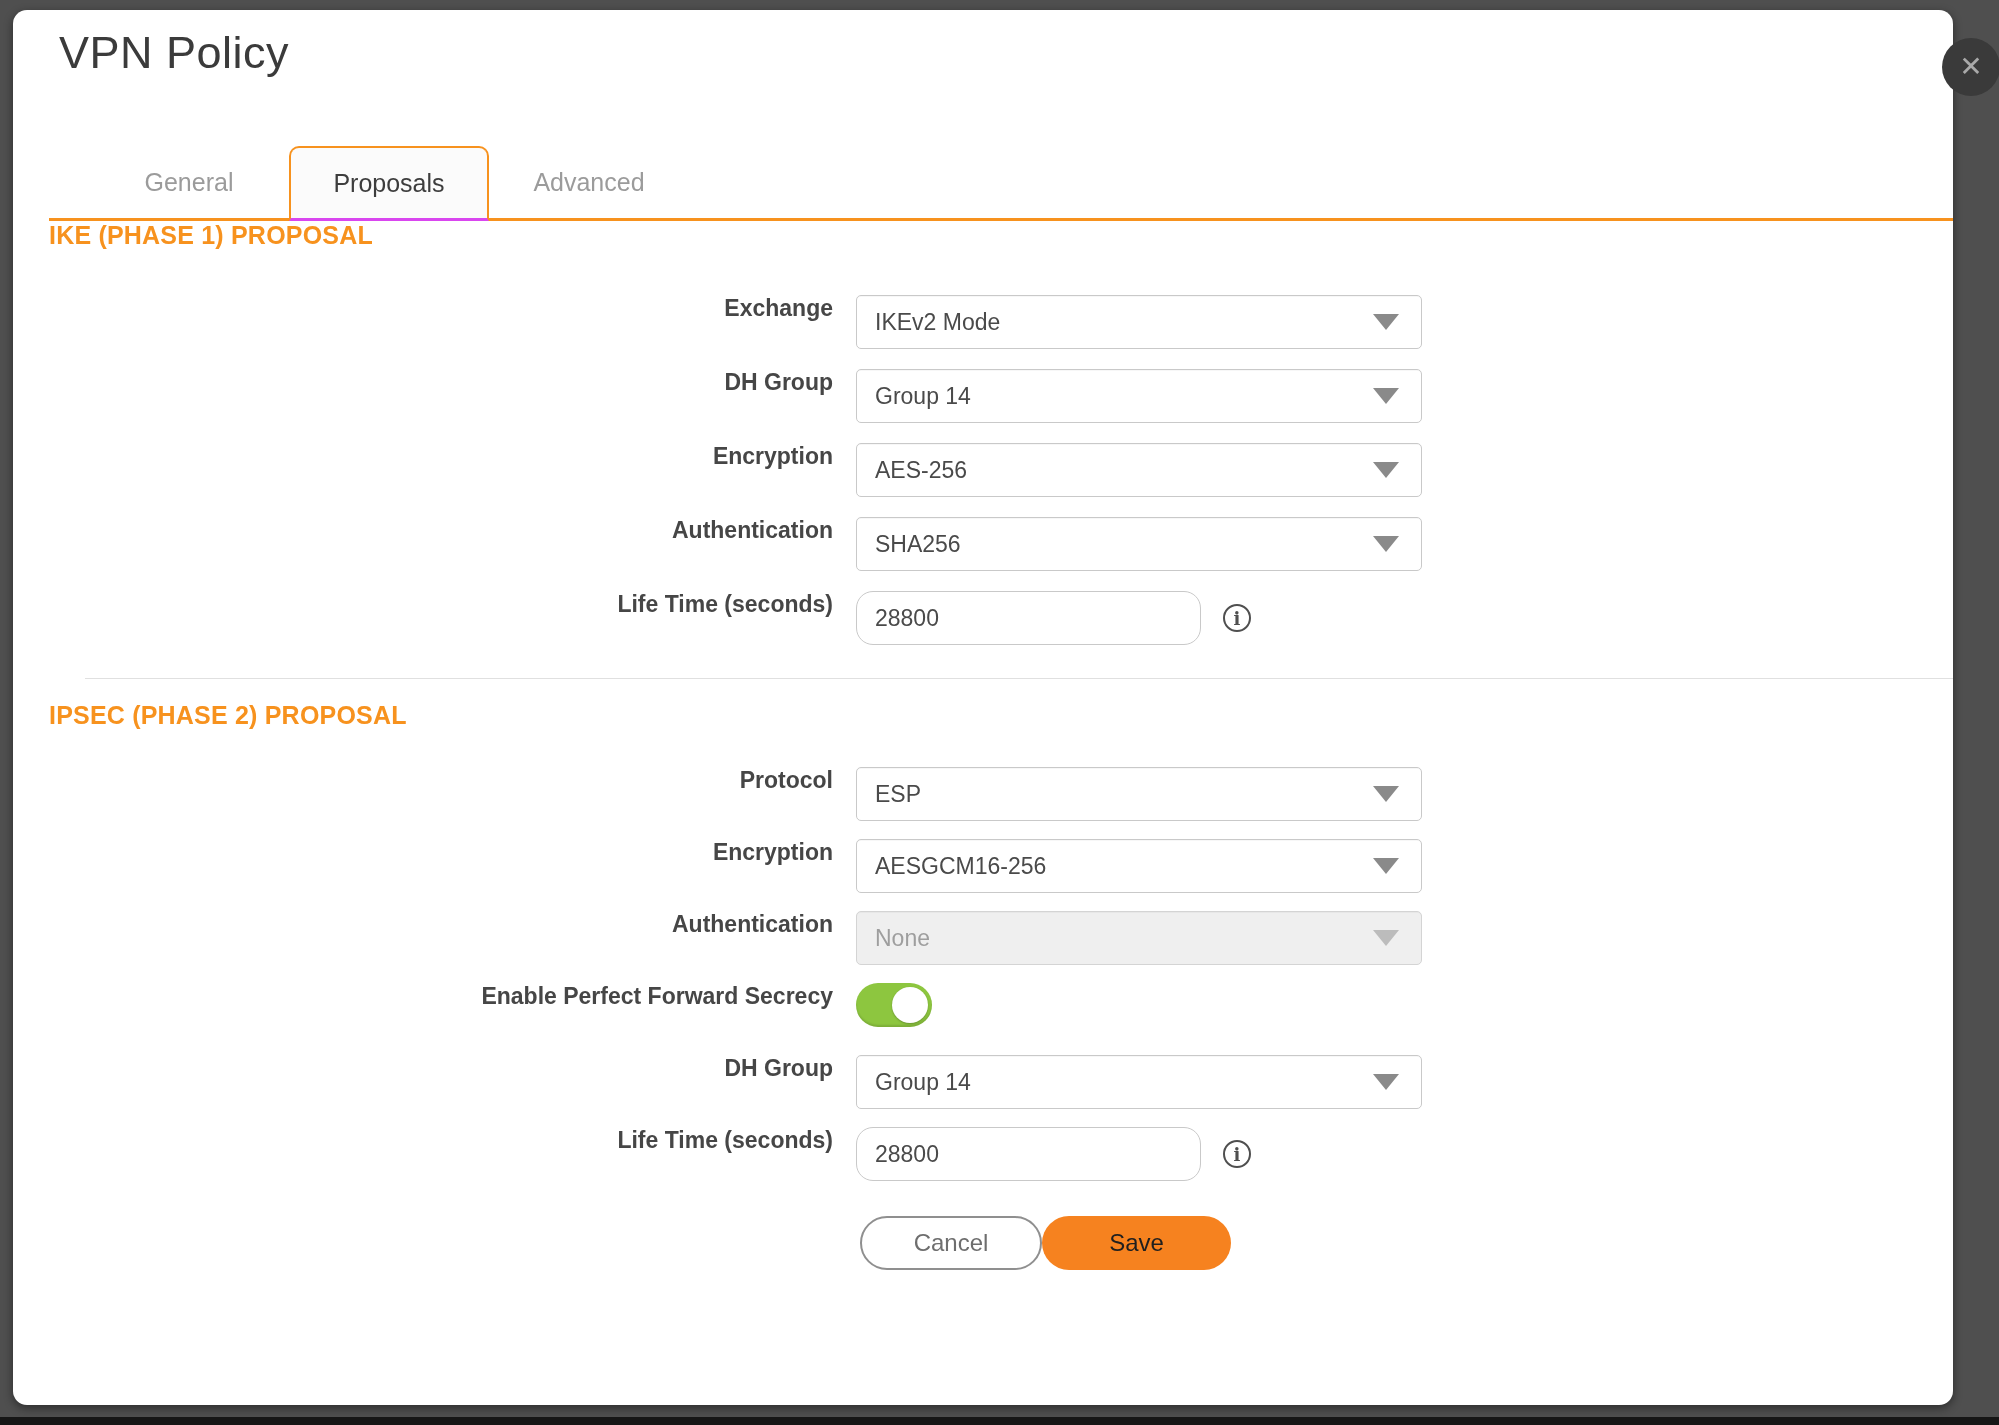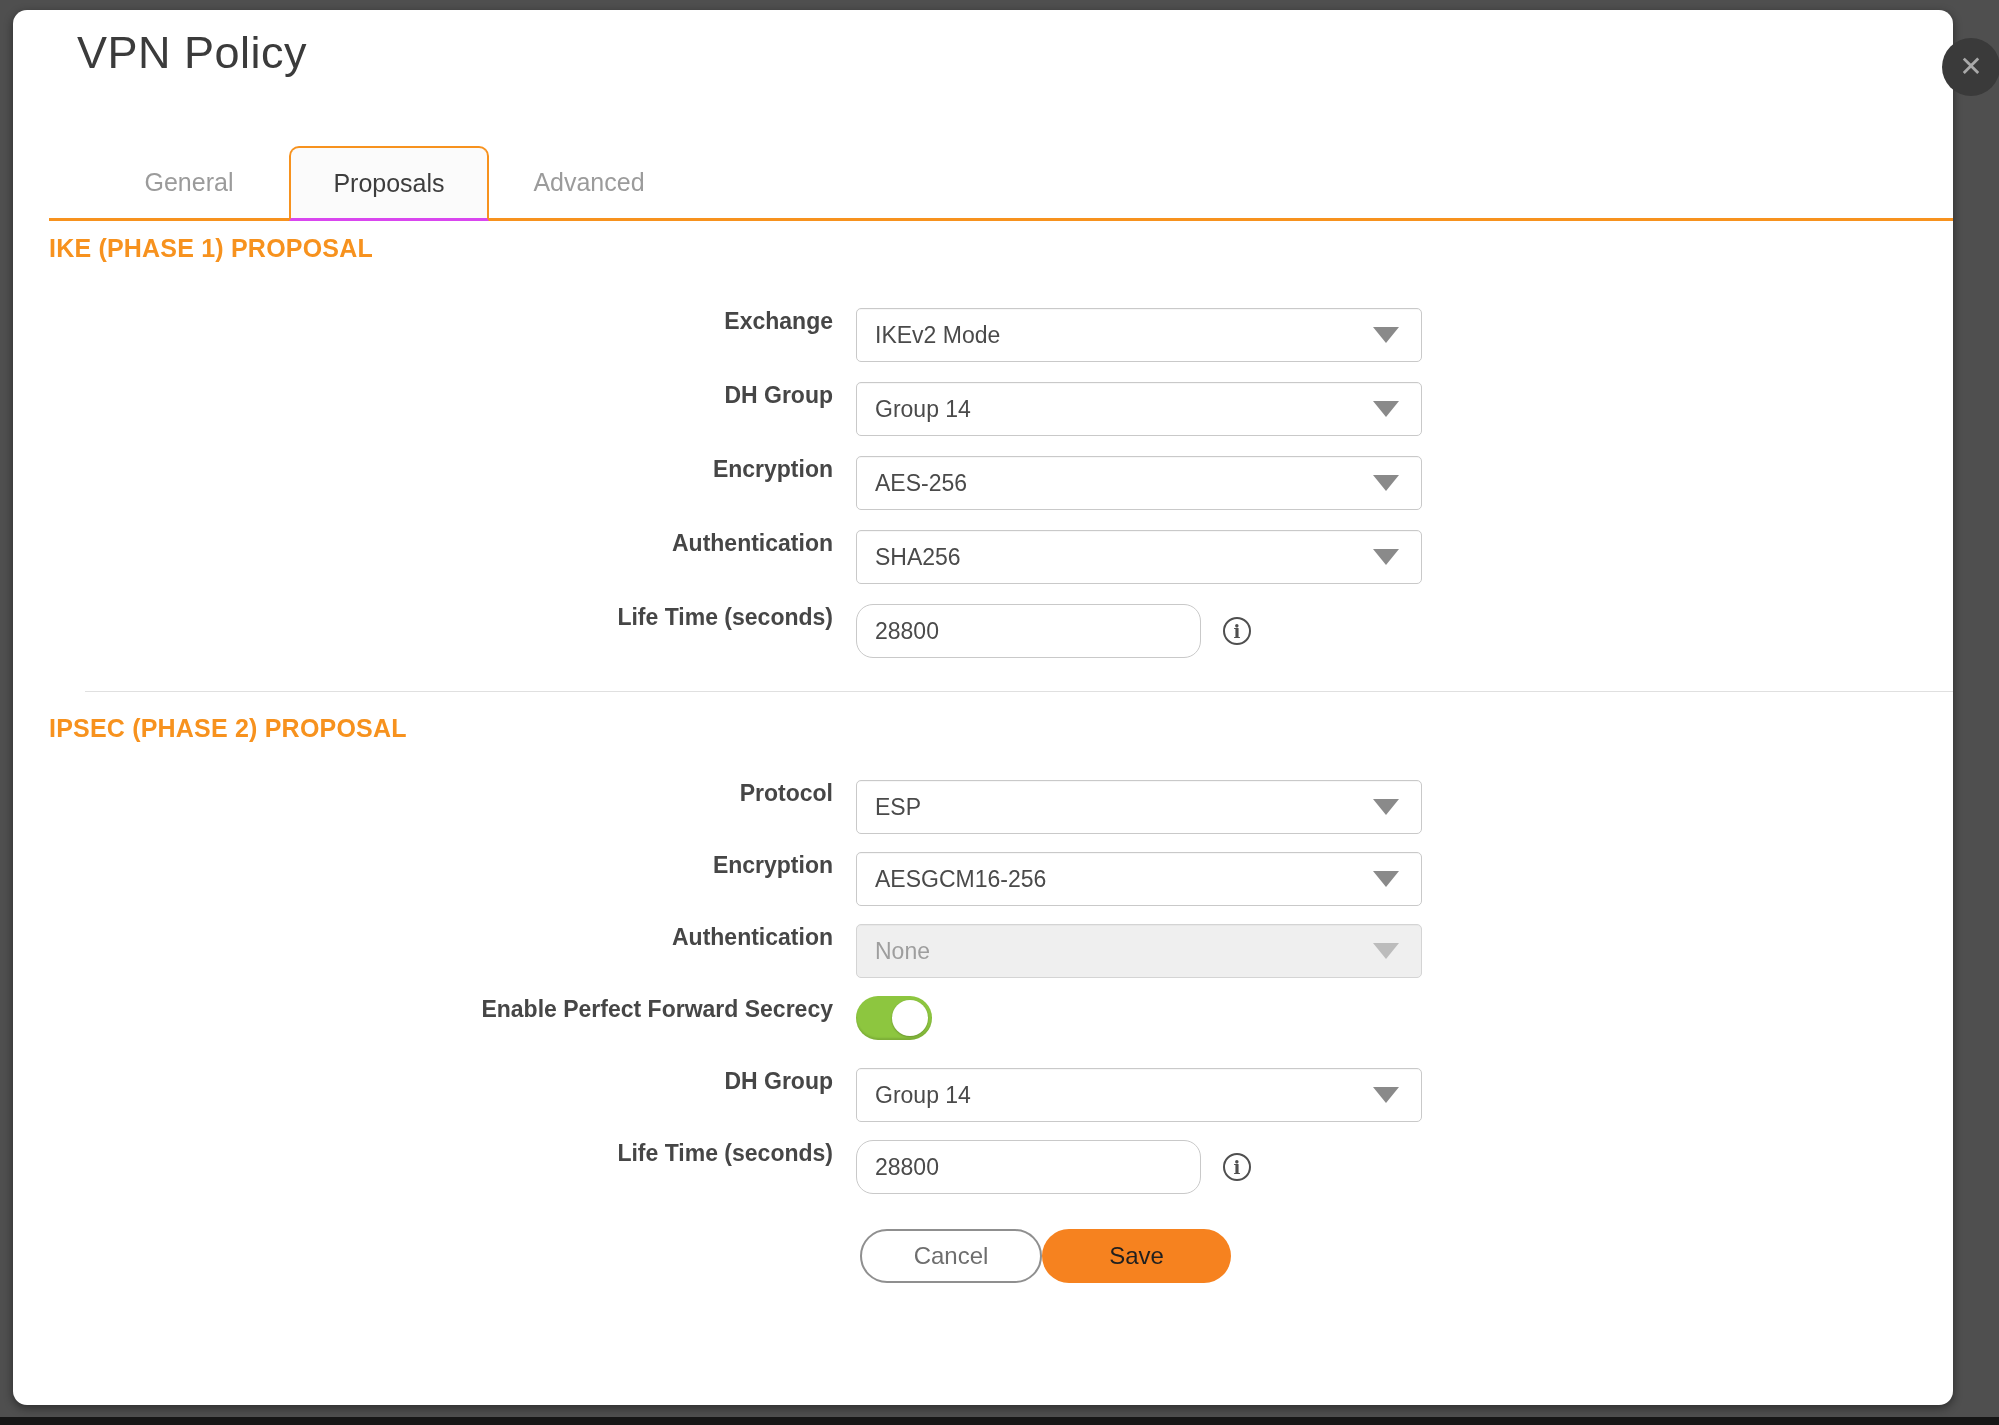--- a/index.html
+++ b/index.html
@@ -19,21 +19,21 @@
     background:#ffffff; border-radius:14px;
     box-shadow: 0 3px 10px rgba(0,0,0,.45);
   }
   .close-btn {
     position:absolute; left:1942px; top:38px; width:58px; height:58px;
     border-radius:50%; background:#3a3a3a; border:none; cursor:pointer;
     color:#a9a9a9; font-size:28px; line-height:58px; text-align:center;
     font-family:"Liberation Sans", sans-serif;
   }
   .dialog-title {
-    padding: 17px 0 0 64px;
+    padding: 17px 0 0 46px;
     font-size: 45px; line-height: 52px; font-weight: 400;
     color:#3b3b3b; letter-spacing: .5px;
   }
   
   .tabbar {
     display:flex; align-items:flex-end;
     margin: 67px 0 0 36px;
     border-bottom: 3px solid var(--accent);
     height: 75px;
   }
@@ -45,21 +45,20 @@
   .tab:first-child { margin-left: 40px; }
   .tab.active {
     background:#fbfbfb; color:#3d3d3d;
     border: 2px solid var(--accent); border-bottom: 3px solid #d946ef;
     border-radius: 10px 10px 0 0;
     margin-bottom: -3px; height: 75px;
   }
   
   .content { padding-left: 36px; }
   .section-heading {
-    margin-top: 13px;
     font-size: 25px; font-weight: 700; color: var(--accent);
     letter-spacing: .2px;
   }
   .section-heading.phase2 { margin-top: 22px; }
   .section-divider {
     height:1px; background:#e0e0e0; margin: 33px 0 0 36px;
   }
   .rows-phase1 { margin-top: 45px; }
   .rows-phase2 { margin-top: 37px; }
   .form-row { display:flex; align-items:flex-start; height:54px; margin-bottom:20px; }

